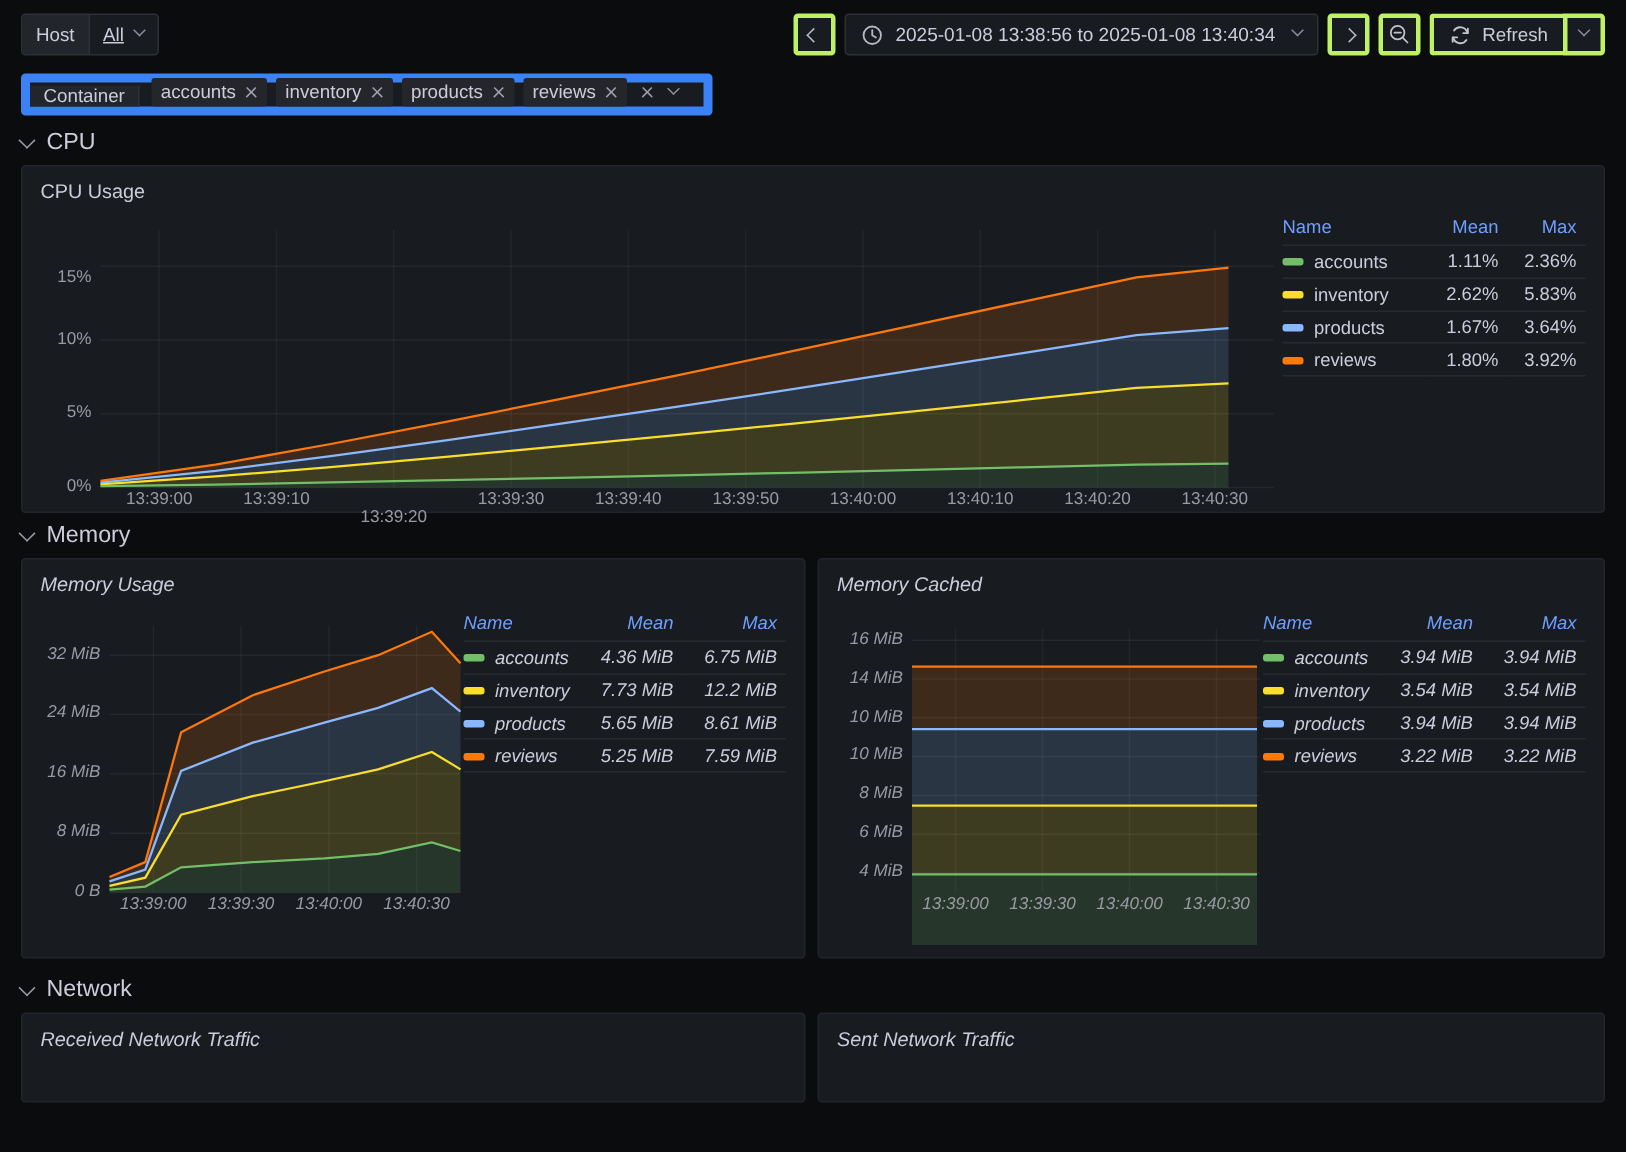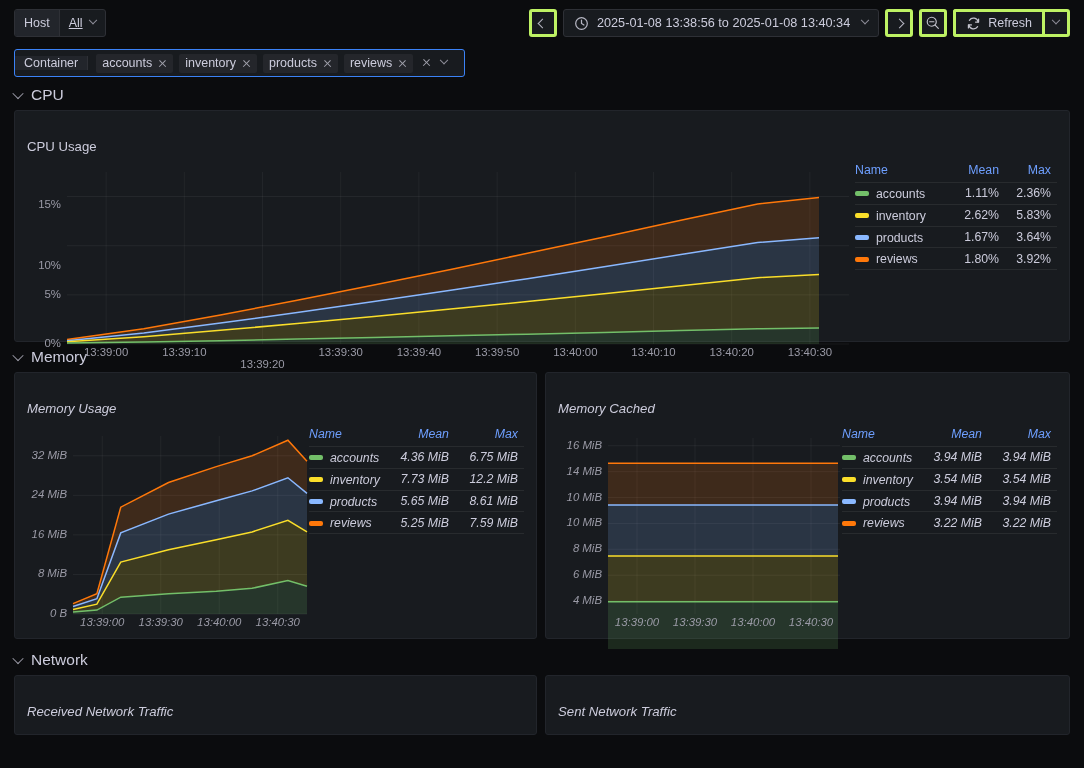--- a/index.html
+++ b/index.html
@@ -53,23 +53,23 @@
   }
   .chev.sm { width:6px; height:6px; }
 
   .chipbar {
     height: 34px;
     display: flex;
     align-items: center;
     padding: 0 14px;
   }
   .chip-group {
-    display: flex; align-items: center;
+    display: flex; align-items: flex-end;
     height: 28px;
-    border: 1px solid #3b82f6;
+    border: 6px solid #3b82f6;
     border-radius: 3px;
     background: #181b1f;
   }
   .chip-wrap {
     display: flex; align-items: center; gap: 6px;
     padding: 0 8px;
   }
   .chip {
     display: flex; align-items: center; gap: 6px;
     background: #24262b;
@@ -145,21 +145,20 @@
   .panel {
     background: #181b1f;
     border: 1px solid #22252b;
     border-radius: 3px;
     position: relative;
   }
   .panel-title {
     font-size: 13.2px;
     color: #ccccdc;
     padding: 9px 12px 0 12px;
-    margin-top: 19px;
   }
   .panel-body { position: relative; width: 100%; }
 
   .row2 { display:flex; gap: 8px; padding: 0 14px; font-style: italic; }
 
   
   .legend { position: absolute; font-size: 12.3px; }
   .legend table { border-collapse: collapse; width: 100%; }
   .legend th {
     color: #6e9fff;
@@ -339,21 +338,21 @@
           <path d="M 52 185.57714285714286 L 128.73469387755102 174.7657142857143 L 205.46938775510205 161.00571428571428 L 282.2040816326531 146.26285714285714 L 358.9387755102041 130.93028571428573 L 435.6734693877551 115.40114285714284 L 512.4081632653061 99.2822857142857 L 589.1428571428571 82.96685714285714 L 665.8775510204082 66.35657142857143 L 742.6122448979592 49.94285714285715 L 804 43.45600000000002" fill="none" stroke="#ff780a" stroke-width="1.5"></path>
           <path d="M 52 186.75657142857142 L 128.73469387755102 178.89371428571428 L 205.46938775510205 169.06514285714286 L 282.2040816326531 158.54857142857142 L 358.9387755102041 147.4422857142857 L 435.6734693877551 136.23771428571428 L 512.4081632653061 124.64 L 589.1428571428571 112.64914285714285 L 665.8775510204082 100.56 L 742.6122448979592 88.47085714285714 L 804 83.75314285714285 L 804 120.512 L 742.6122448979592 123.65714285714286 L 665.8775510204082 131.81485714285714 L 589.1428571428571 139.67771428571427 L 512.4081632653061 147.5405714285714 L 435.6734693877551 155.10857142857142 L 358.9387755102041 162.38171428571428 L 282.2040816326531 169.55657142857143 L 205.46938775510205 176.33828571428572 L 128.73469387755102 182.62857142857143 L 52 187.8377142857143 Z" fill="rgba(138,184,255,0.17)"></path>
           <path d="M 52 186.75657142857142 L 128.73469387755102 178.89371428571428 L 205.46938775510205 169.06514285714286 L 282.2040816326531 158.54857142857142 L 358.9387755102041 147.4422857142857 L 435.6734693877551 136.23771428571428 L 512.4081632653061 124.64 L 589.1428571428571 112.64914285714285 L 665.8775510204082 100.56 L 742.6122448979592 88.47085714285714 L 804 83.75314285714285" fill="none" stroke="#8ab8ff" stroke-width="1.5"></path>
           <path d="M 52 187.8377142857143 L 128.73469387755102 182.62857142857143 L 205.46938775510205 176.33828571428572 L 282.2040816326531 169.55657142857143 L 358.9387755102041 162.38171428571428 L 435.6734693877551 155.10857142857142 L 512.4081632653061 147.5405714285714 L 589.1428571428571 139.67771428571427 L 665.8775510204082 131.81485714285714 L 742.6122448979592 123.65714285714286 L 804 120.512 L 804 174.07771428571428 L 742.6122448979592 174.7657142857143 L 665.8775510204082 176.53485714285713 L 589.1428571428571 178.4022857142857 L 512.4081632653061 180.17142857142858 L 435.6734693877551 181.8422857142857 L 358.9387755102041 183.51314285714287 L 282.2040816326531 185.0857142857143 L 205.46938775510205 186.6582857142857 L 128.73469387755102 188.03428571428572 L 52 189.01714285714286 Z" fill="rgba(250,222,42,0.17)"></path>
           <path d="M 52 187.8377142857143 L 128.73469387755102 182.62857142857143 L 205.46938775510205 176.33828571428572 L 282.2040816326531 169.55657142857143 L 358.9387755102041 162.38171428571428 L 435.6734693877551 155.10857142857142 L 512.4081632653061 147.5405714285714 L 589.1428571428571 139.67771428571427 L 665.8775510204082 131.81485714285714 L 742.6122448979592 123.65714285714286 L 804 120.512" fill="none" stroke="#fade2a" stroke-width="1.5"></path>
           <path d="M 52 189.01714285714286 L 128.73469387755102 188.03428571428572 L 205.46938775510205 186.6582857142857 L 282.2040816326531 185.0857142857143 L 358.9387755102041 183.51314285714287 L 435.6734693877551 181.8422857142857 L 512.4081632653061 180.17142857142858 L 589.1428571428571 178.4022857142857 L 665.8775510204082 176.53485714285713 L 742.6122448979592 174.7657142857143 L 804 174.07771428571428 L 804 190 L 742.6122448979592 190 L 665.8775510204082 190 L 589.1428571428571 190 L 512.4081632653061 190 L 435.6734693877551 190 L 358.9387755102041 190 L 282.2040816326531 190 L 205.46938775510205 190 L 128.73469387755102 190 L 52 190 Z" fill="rgba(115,191,105,0.17)"></path>
           <path d="M 52 189.01714285714286 L 128.73469387755102 188.03428571428572 L 205.46938775510205 186.6582857142857 L 282.2040816326531 185.0857142857143 L 358.9387755102041 183.51314285714287 L 435.6734693877551 181.8422857142857 L 512.4081632653061 180.17142857142858 L 589.1428571428571 178.4022857142857 L 665.8775510204082 176.53485714285713 L 742.6122448979592 174.7657142857143 L 804 174.07771428571428" fill="none" stroke="#73bf69" stroke-width="1.5"></path>
         </svg>
         <div class="axis-label yl" style="right: 1008px; top: 183px;">0%</div>
         <div class="axis-label yl" style="right: 1008px; top: 133.857px;">5%</div>
-        <div class="axis-label yl" style="right: 1008px; top: 84.7143px; margin-top: 20px;">10%</div>
+        <div class="axis-label yl" style="right: 1008px; top: 84.7143px;">10%</div>
         <div class="axis-label yl" style="right: 1008px; top: 44px;">15%</div>
         <div class="axis-label" style="left: 91.1px; top: 192px; transform: translateX(-50%);">13:39:00</div>
         <div class="axis-label" style="left: 169.3px; top: 192px; transform: translateX(-50%);">13:39:10</div>
         <div class="axis-label" style="left: 247.5px; top: 204px; transform: translateX(-50%);">13:39:20</div>
         <div class="axis-label" style="left: 325.7px; top: 192px; transform: translateX(-50%);">13:39:30</div>
         <div class="axis-label" style="left: 403.9px; top: 192px; transform: translateX(-50%);">13:39:40</div>
         <div class="axis-label" style="left: 482.1px; top: 192px; transform: translateX(-50%);">13:39:50</div>
         <div class="axis-label" style="left: 560.3px; top: 192px; transform: translateX(-50%);">13:40:00</div>
         <div class="axis-label" style="left: 638.5px; top: 192px; transform: translateX(-50%);">13:40:10</div>
         <div class="axis-label" style="left: 716.7px; top: 192px; transform: translateX(-50%);">13:40:20</div>

